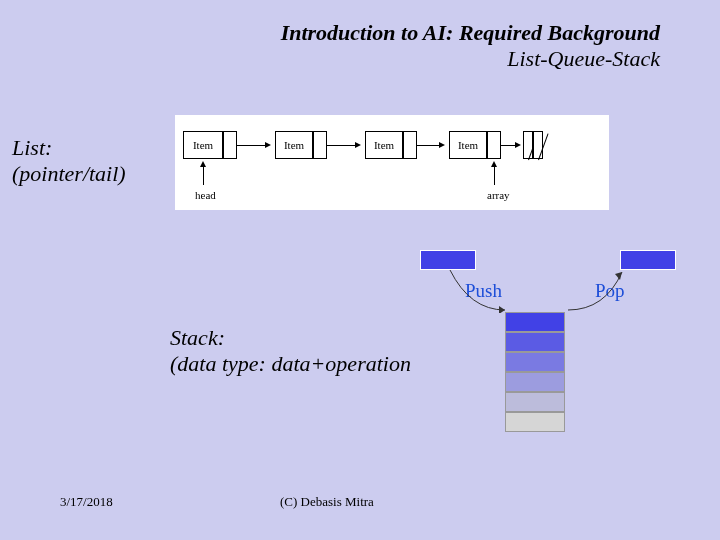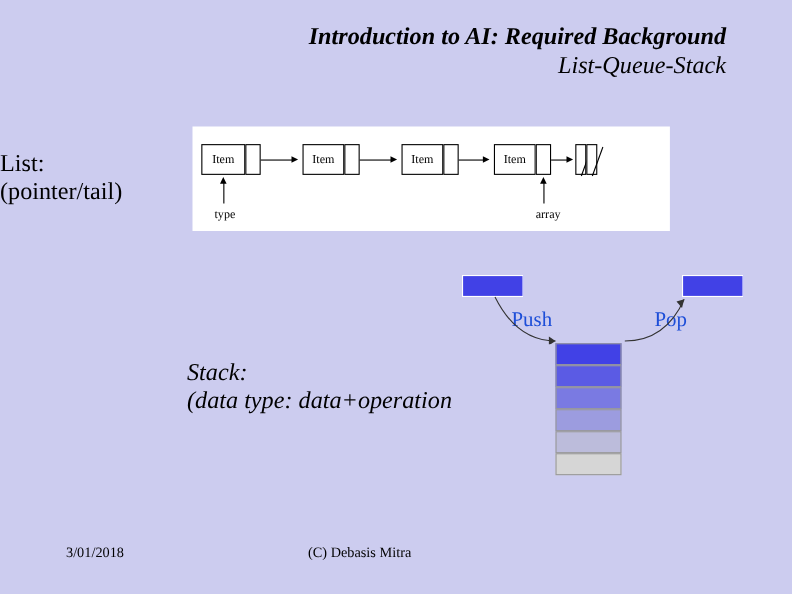--- a/index.html
+++ b/index.html
@@ -20,23 +20,24 @@
     font-weight: bold;
     font-style: italic;
     margin-left: 48px;
   }
   .title-line2 {
     font-size: 22px;
     font-style: italic;
   }
   .list-label {
     position: absolute;
-    left: 0;
+    left: 12px;
     top: 135px;
     font-size: 22px;
+    font-style: italic;
   }
   .list-diagram {
     position: absolute;
     left: 175px;
     top: 115px;
     width: 434px;
     height: 95px;
     background: #ffffff;
   }
   .node-box {
@@ -189,21 +190,21 @@
 
   <div class="node-ptr" style="left:348px; top:16px; width:10px;">
     <div class="slash" style="left:4px; top:0;"></div>
   </div>
   <div class="node-ptr" style="left:358px; top:16px; width:10px;">
     <div class="slash" style="left:4px; top:0;"></div>
   </div>
 
   <div class="arrow-vline" style="left:28px; top:50px; height:20px;"></div>
   <div class="arrowhead-up" style="left:25px; top:46px;"></div>
-  <div class="diag-label" style="left:20px; top:74px;">type</div>
+  <div class="diag-label" style="left:20px; top:74px;">head</div>
 
   <div class="arrow-vline" style="left:319px; top:50px; height:20px;"></div>
   <div class="arrowhead-up" style="left:316px; top:46px;"></div>
   <div class="diag-label" style="left:312px; top:74px;">array</div>
 </div>
 
 <div class="stack-label">
   <div>Stack:</div>
   <div>(data type: data+operation</div>
 </div>
@@ -229,14 +230,14 @@
   </svg>
 
   <div class="stack-cell" style="top:62px; background:#4141e6;"></div>
   <div class="stack-cell" style="top:82px; background:#5b5be4;"></div>
   <div class="stack-cell" style="top:102px; background:#7a7ae2;"></div>
   <div class="stack-cell" style="top:122px; background:#9c9cdf;"></div>
   <div class="stack-cell" style="top:142px; background:#bcbcdb;"></div>
   <div class="stack-cell" style="top:162px; background:#d6d6d6;"></div>
 </div>
 
-<div class="footer-date">3/01/2018</div>
+<div class="footer-date">3/17/2018</div>
 <div class="footer-copy">(C) Debasis Mitra</div>
 
 </body></html>

